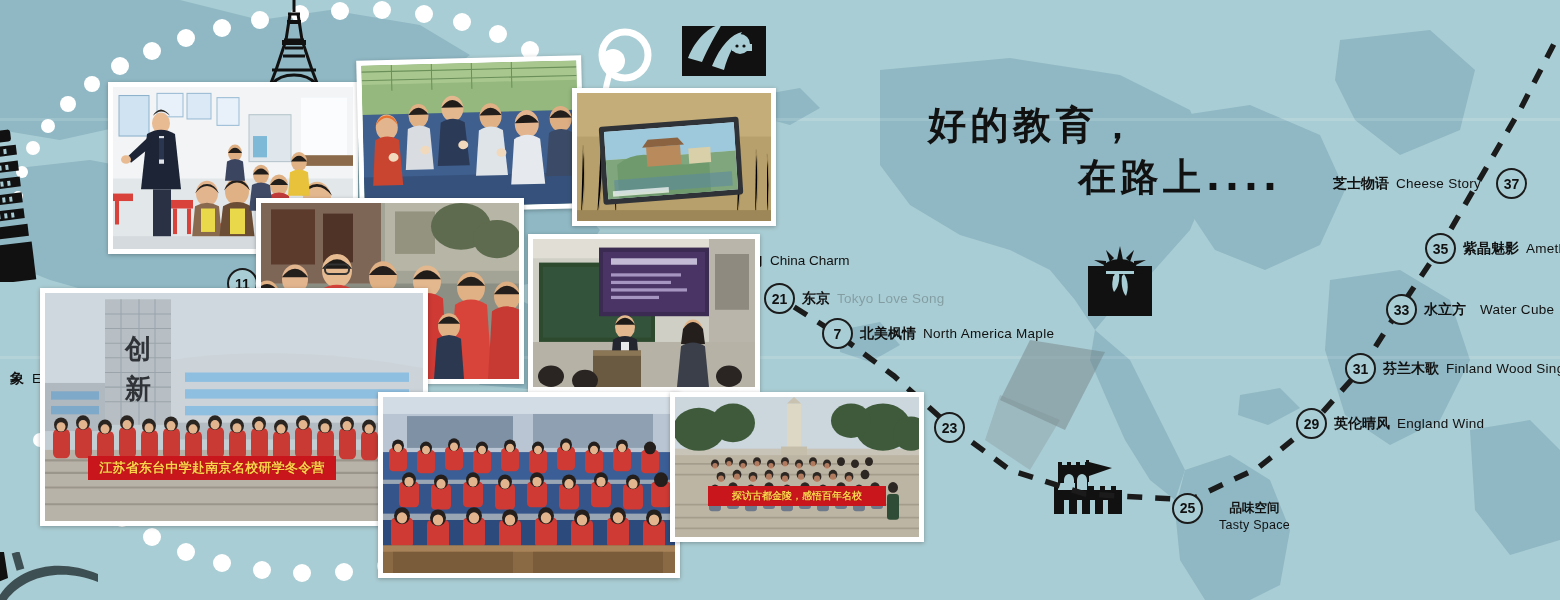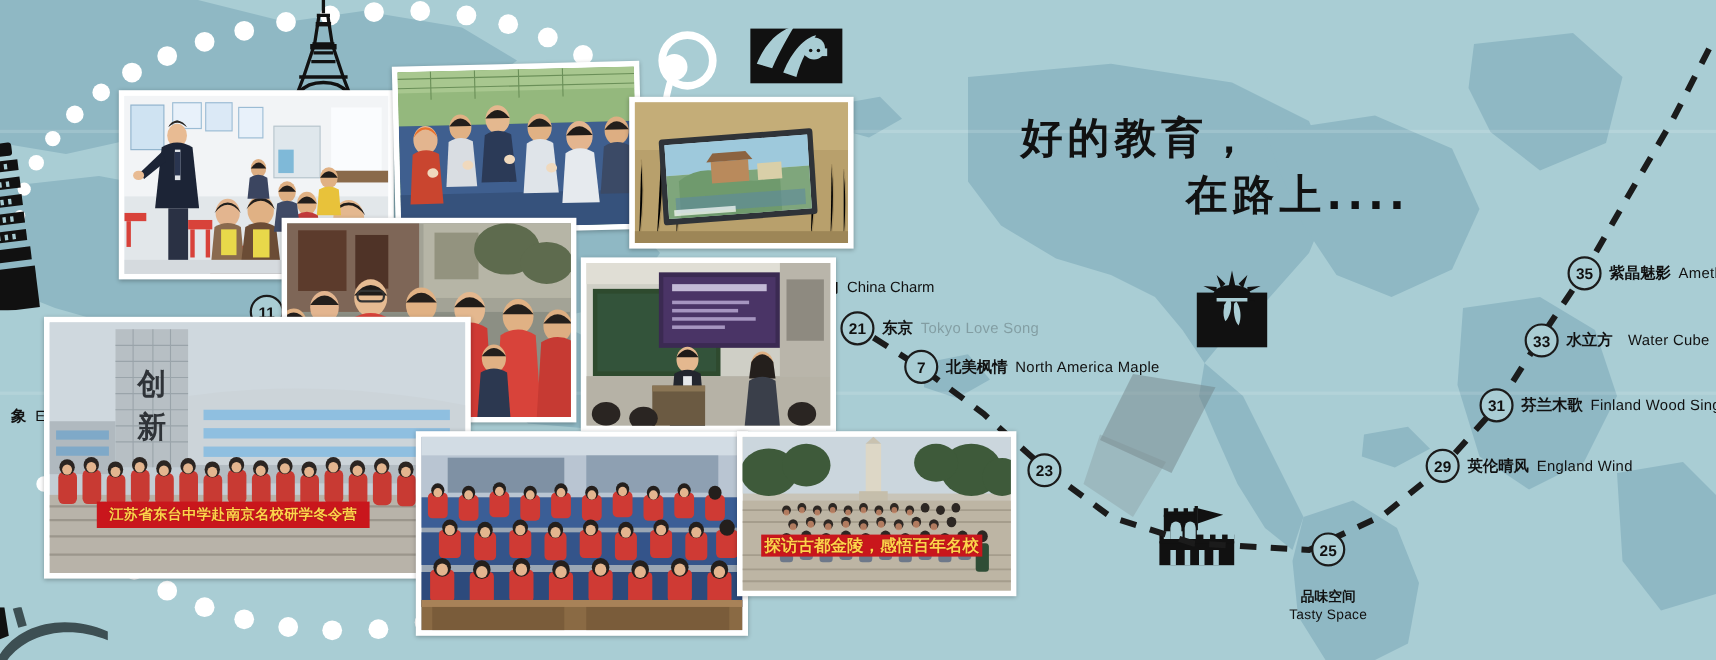--- a/index.html
+++ b/index.html
@@ -39,21 +39,21 @@
   .stop .num{
     width:27px;height:27px;border-radius:50%;
     border:2.6px solid #1b1b1b;background:#a9cdd4;
     display:flex;align-items:center;justify-content:center;
     font-size:14px;font-weight:700;color:#111;
     font-family:"Liberation Sans",sans-serif;flex:none;
   }
   .stop .lbl{display:flex;align-items:baseline;gap:7px;}
   .stop .cn{font-size:14px;color:#111;font-weight:700;font-family:"DejaVu Sans",sans-serif;}
   .stop .en{font-size:13.5px;color:#111;font-family:"Liberation Sans",sans-serif;letter-spacing:.02em;}
-  .stop.stacked{flex-direction:column;align-items:center;gap:3px;}
+  .stop.stacked{flex-direction:row;align-items:center;gap:16px;}
   .stop.stacked .lbl{flex-direction:column;align-items:center;gap:1px;margin-top:16px;}
   .stop.stacked .cn{font-size:12.5px;}
   .stop.stacked .en{font-size:12.5px;}
   .faded .en, .faded .cn{opacity:.25;}
 
   .floatlabel{position:absolute;display:flex;align-items:baseline;gap:8px;white-space:nowrap;}
   .floatlabel .cn{font-size:14px;color:#111;font-weight:700;font-family:"DejaVu Sans",sans-serif;}
   .floatlabel .en{font-size:13.5px;color:#111;}
 
   
@@ -361,20 +361,27 @@
   </div>
 
   <div class="stop" style="left:1425px;top:233px;">
     <div class="num">35</div>
     <div class="lbl">
       <span class="cn">紫晶魅影</span>
       <span class="en">Amethyst Ch</span>
     </div>
   </div>
 
+  <div class="stop" style="left:1333px;top:168px;">
+    <div class="lbl">
+      <span class="cn">芝士物语</span>
+      <span class="en">Cheese Story</span>
+    </div>
+    <div class="num" style="margin-left:8px;">37</div>
+  </div>
 
   <div class="floatlabel" style="left:748px;top:252px;">
     <span class="cn">韵</span>
     <span class="en">China Charm</span>
   </div>
 
   <div class="floatlabel" style="left:10px;top:370px;">
     <span class="cn">象</span>
     <span class="en">En</span>
   </div>
@@ -957,16 +964,16 @@
           <rect x="178" y="88" width="12" height="18" rx="3"></rect>
             <rect x="196" y="86" width="12" height="18" rx="3"></rect>
         </g>
       </g>
 
       <g>
         <circle cx="218" cy="84" r="5" fill="#2d2723"></circle>
         <rect x="212" y="90" width="12" height="24" rx="3" fill="#2f4d36"></rect>
       </g>
     </svg>
-    <div class="banner" style="left:22px;top:94px;width:201px;height:20px;font-size:15px;">探访古都金陵，感悟百年名校</div>
+    <div class="banner" style="left:38px;top:94px;width:178px;height:20px;font-size:10px;">探访古都金陵，感悟百年名校</div>
   </div>
 
 </div>
 
 </body></html>

